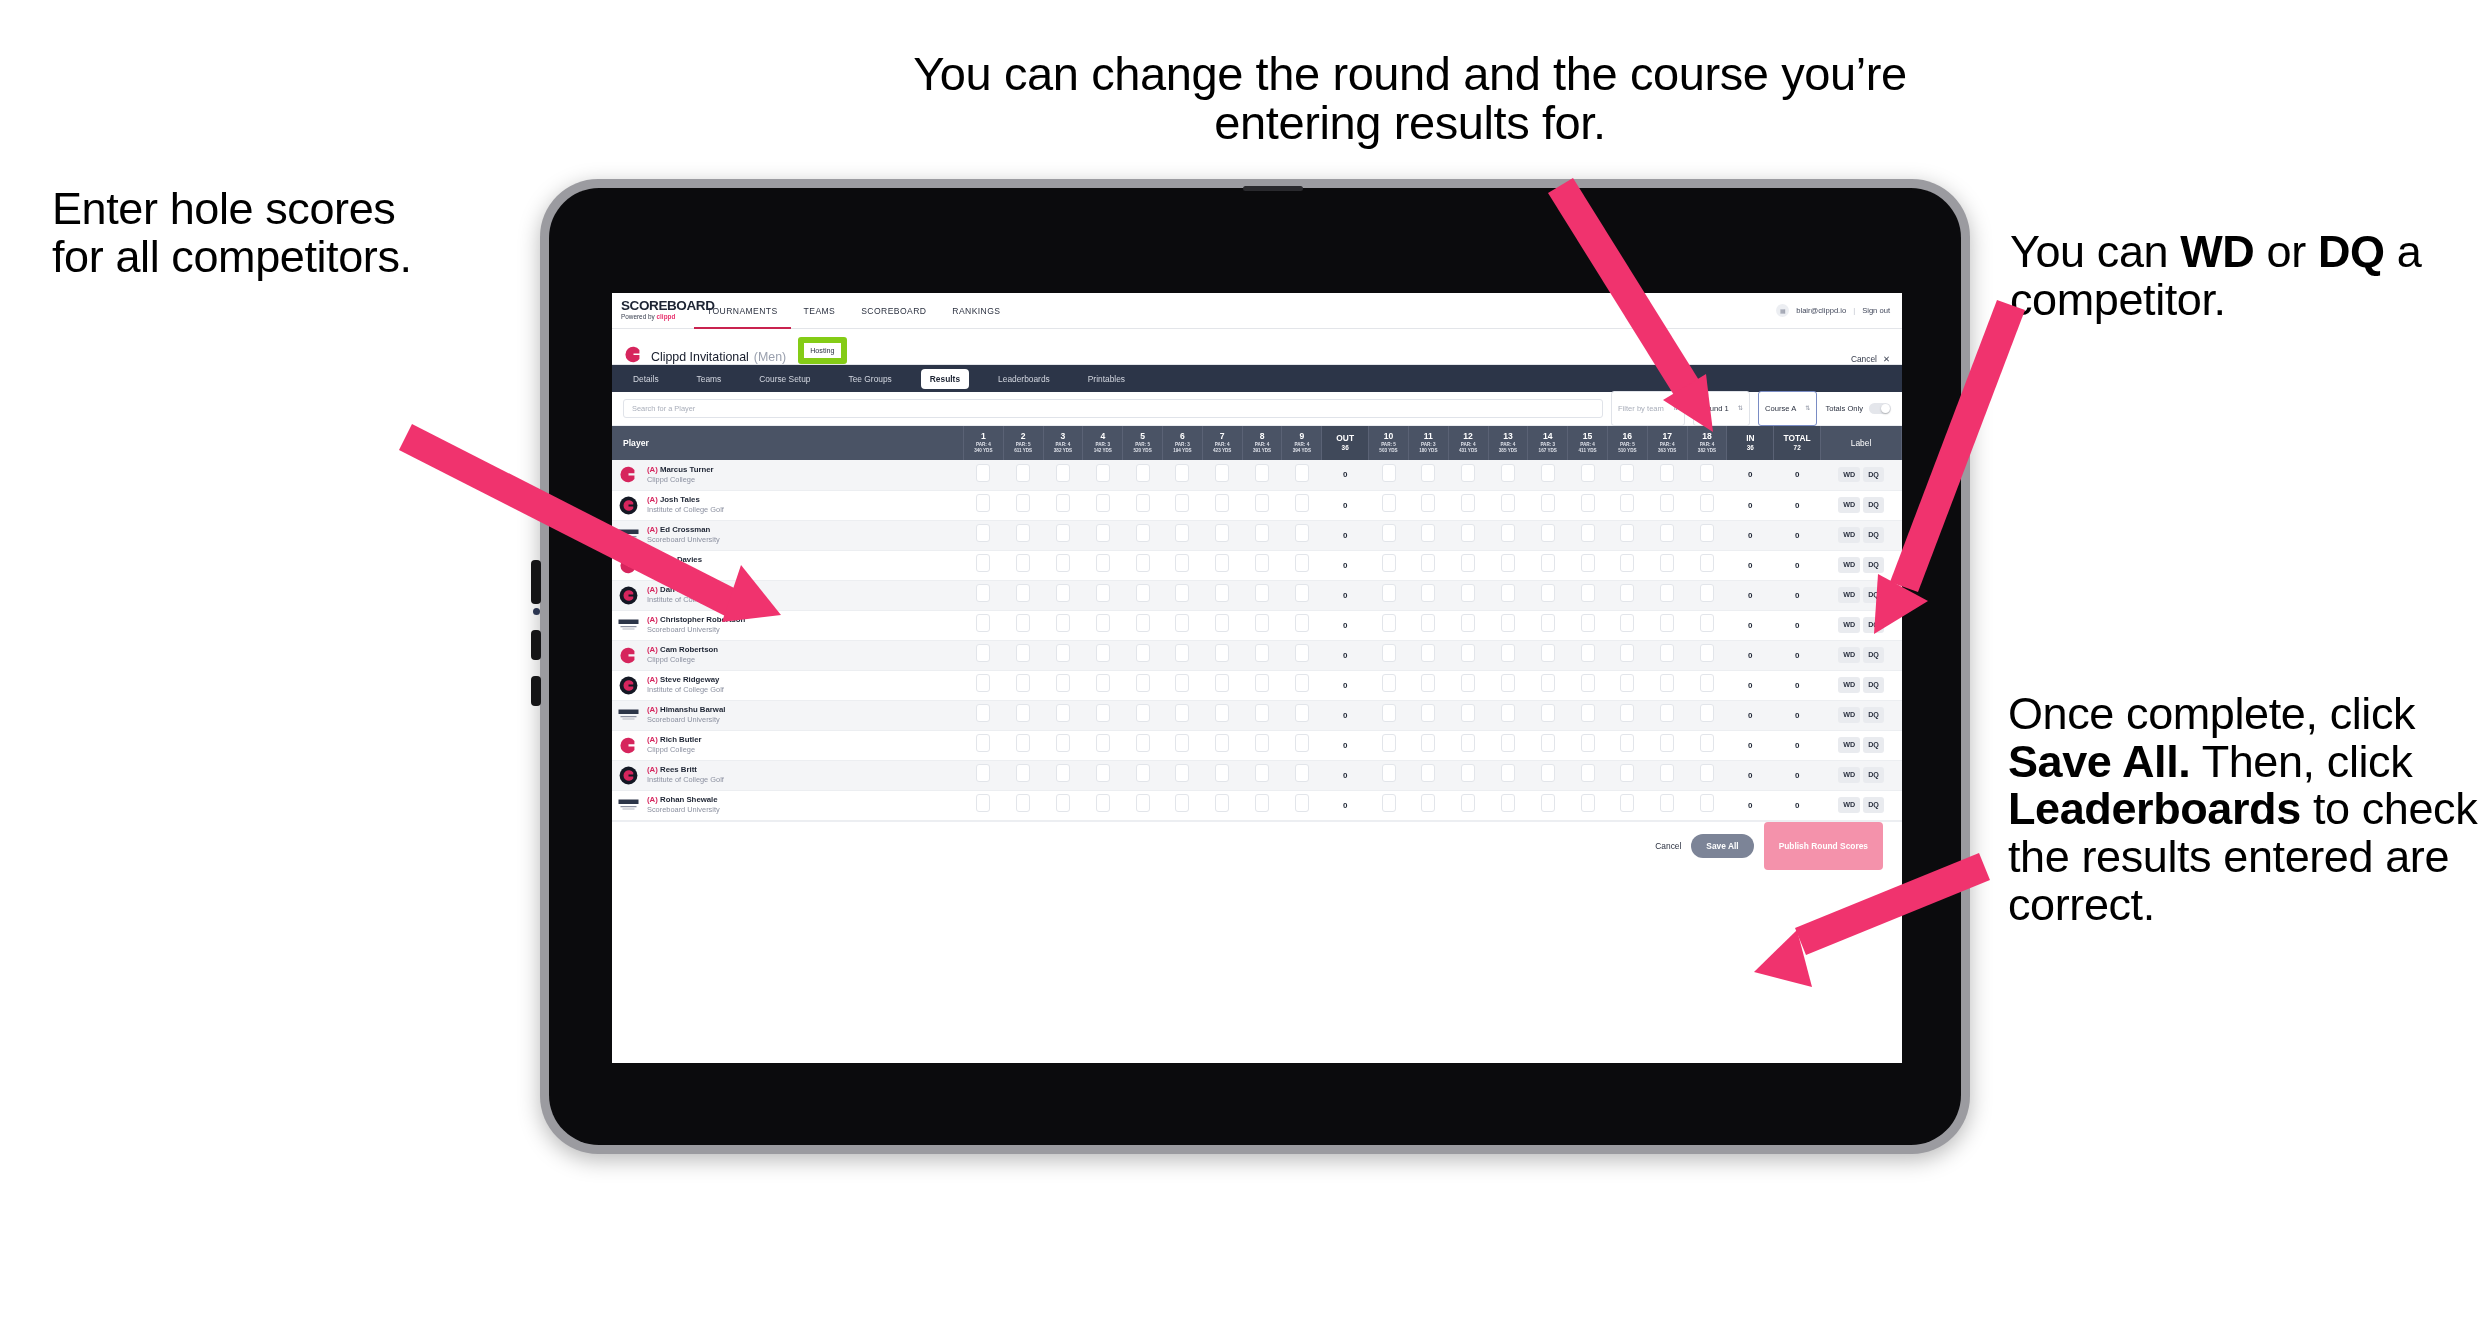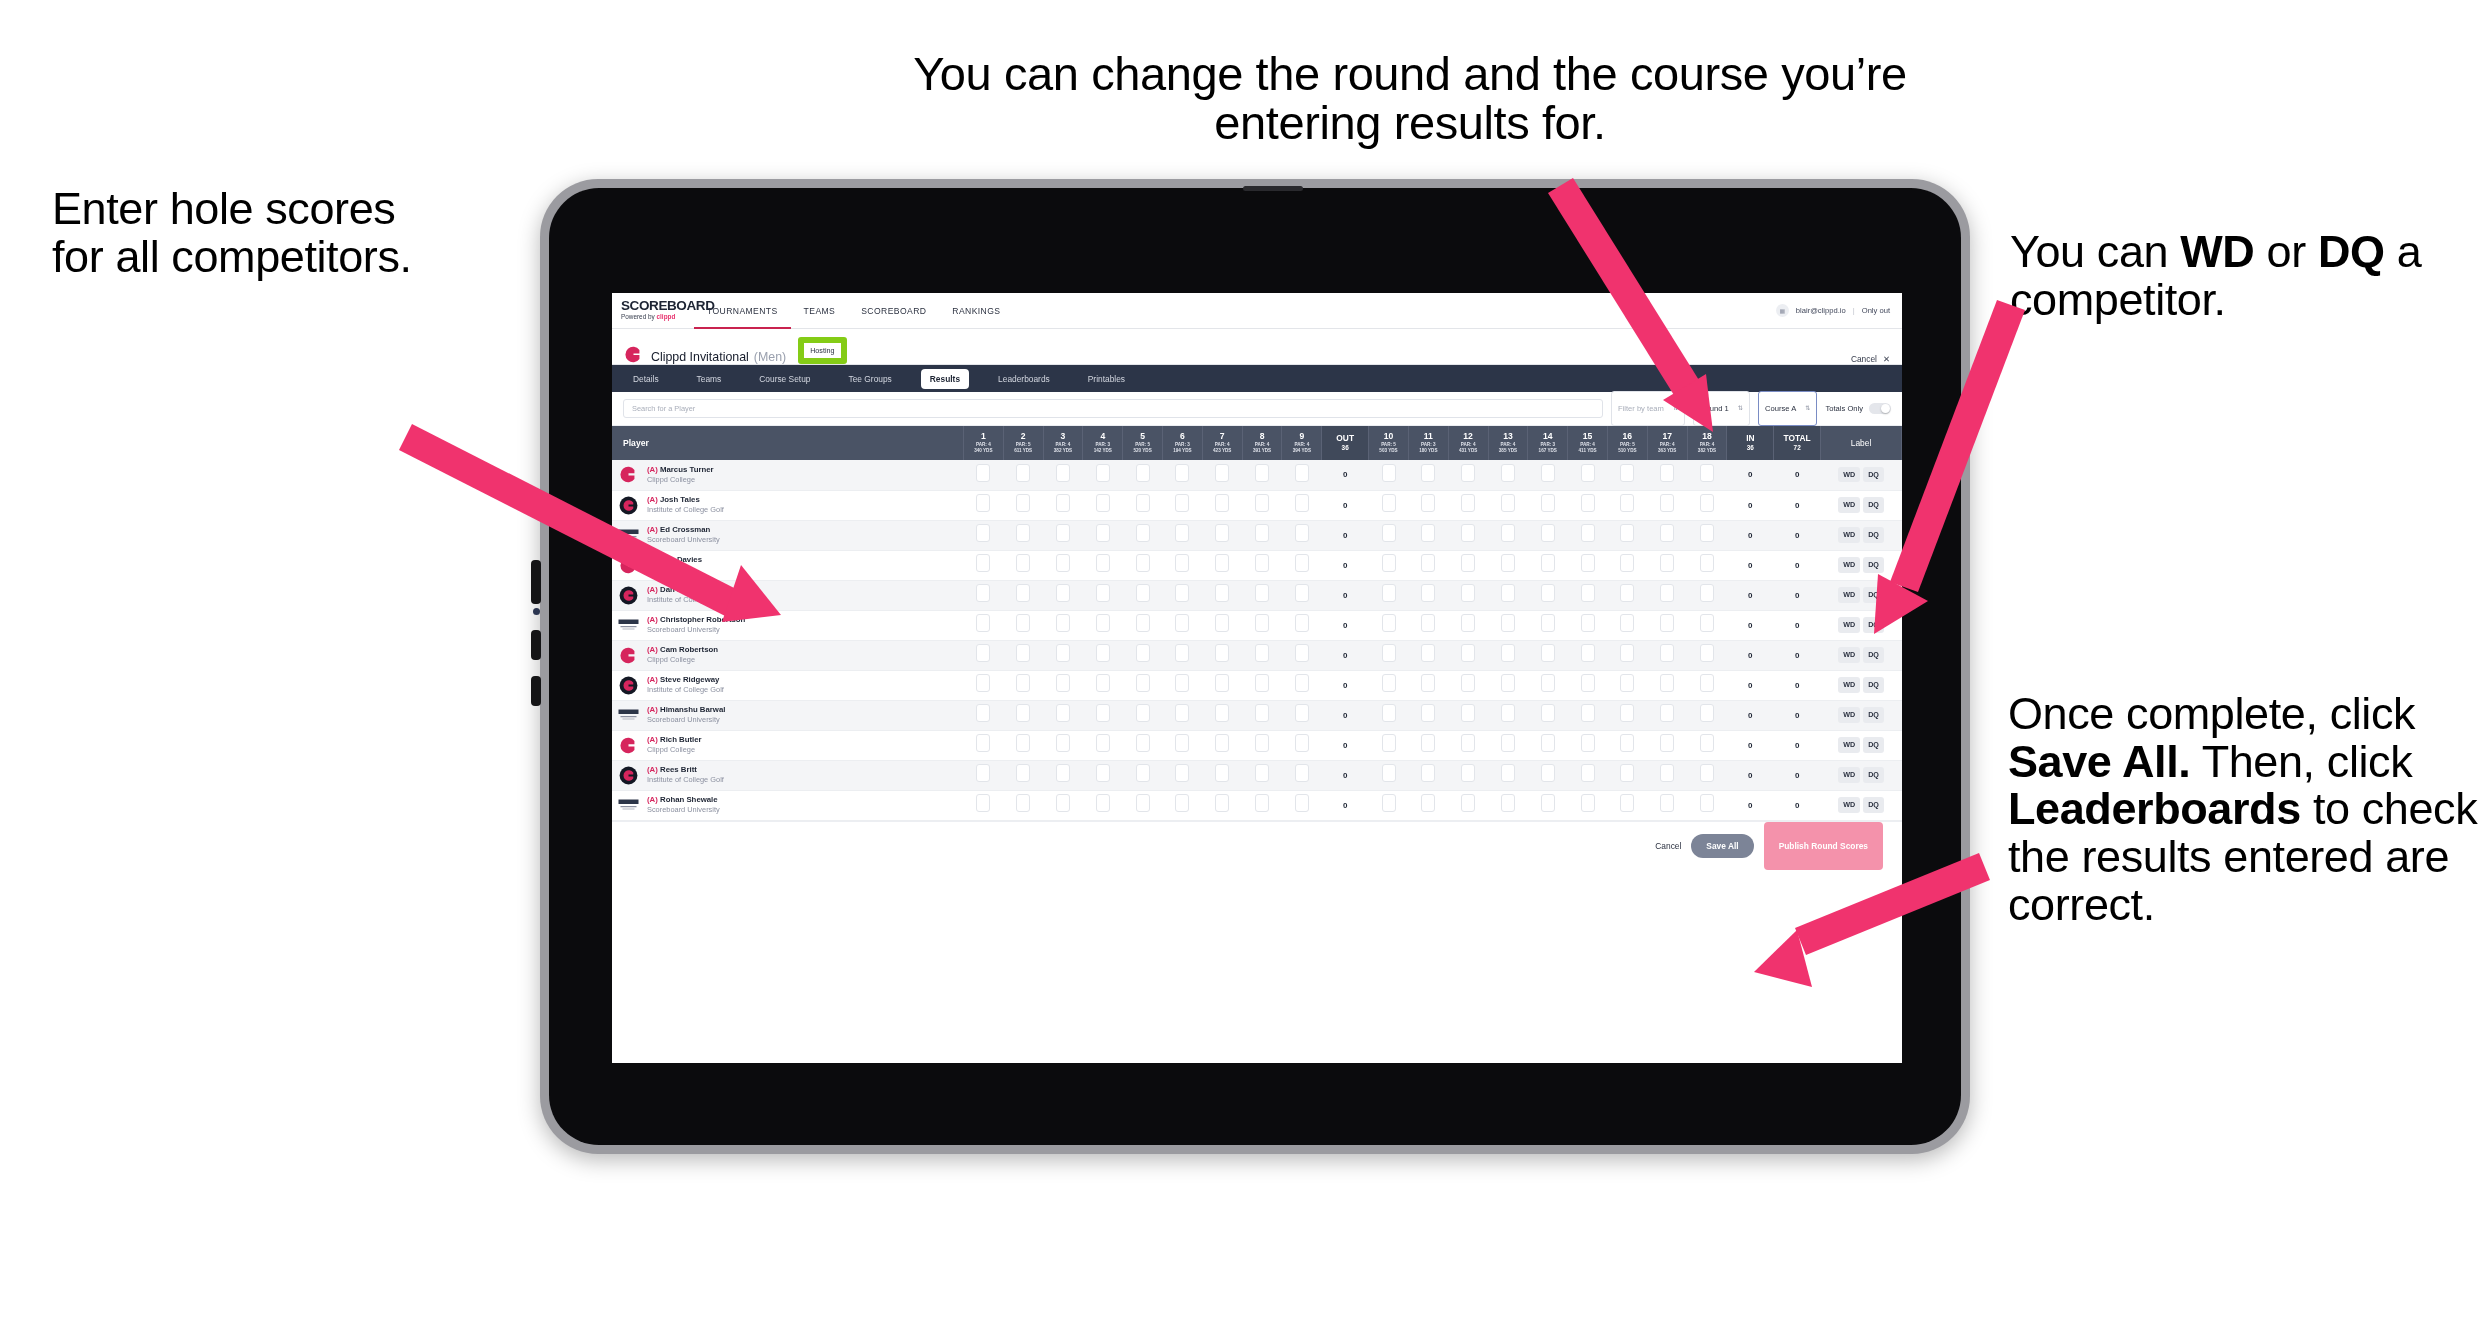--- a/index.html
+++ b/index.html
@@ -174,21 +174,21 @@
       <div class="tnav">
           <span>SCOREBOARD</span>
         </div>
       <div class="tnav">
           <span>RANKINGS</span>
         </div>
       <div id="topnav-right">
         <div id="avatar">▦</div>
         <span>blair@clippd.io</span>
         <span id="sep">|</span>
-        <span>Only out</span>
+        <span>Sign out</span>
       </div>
     </div>
 
     <div id="tbar">
       <div id="t-logo">
         <svg width="19" height="19" viewBox="0 0 32 32">
             <path d="M26 8.5A13 13 0 1 0 26 23.5 L26 17 L16 17 L16 14.5 L26 14.5 Z" fill="#d6255d"></path>
           </svg>
       </div>
       <div id="t-title">Clippd Invitational</div>

